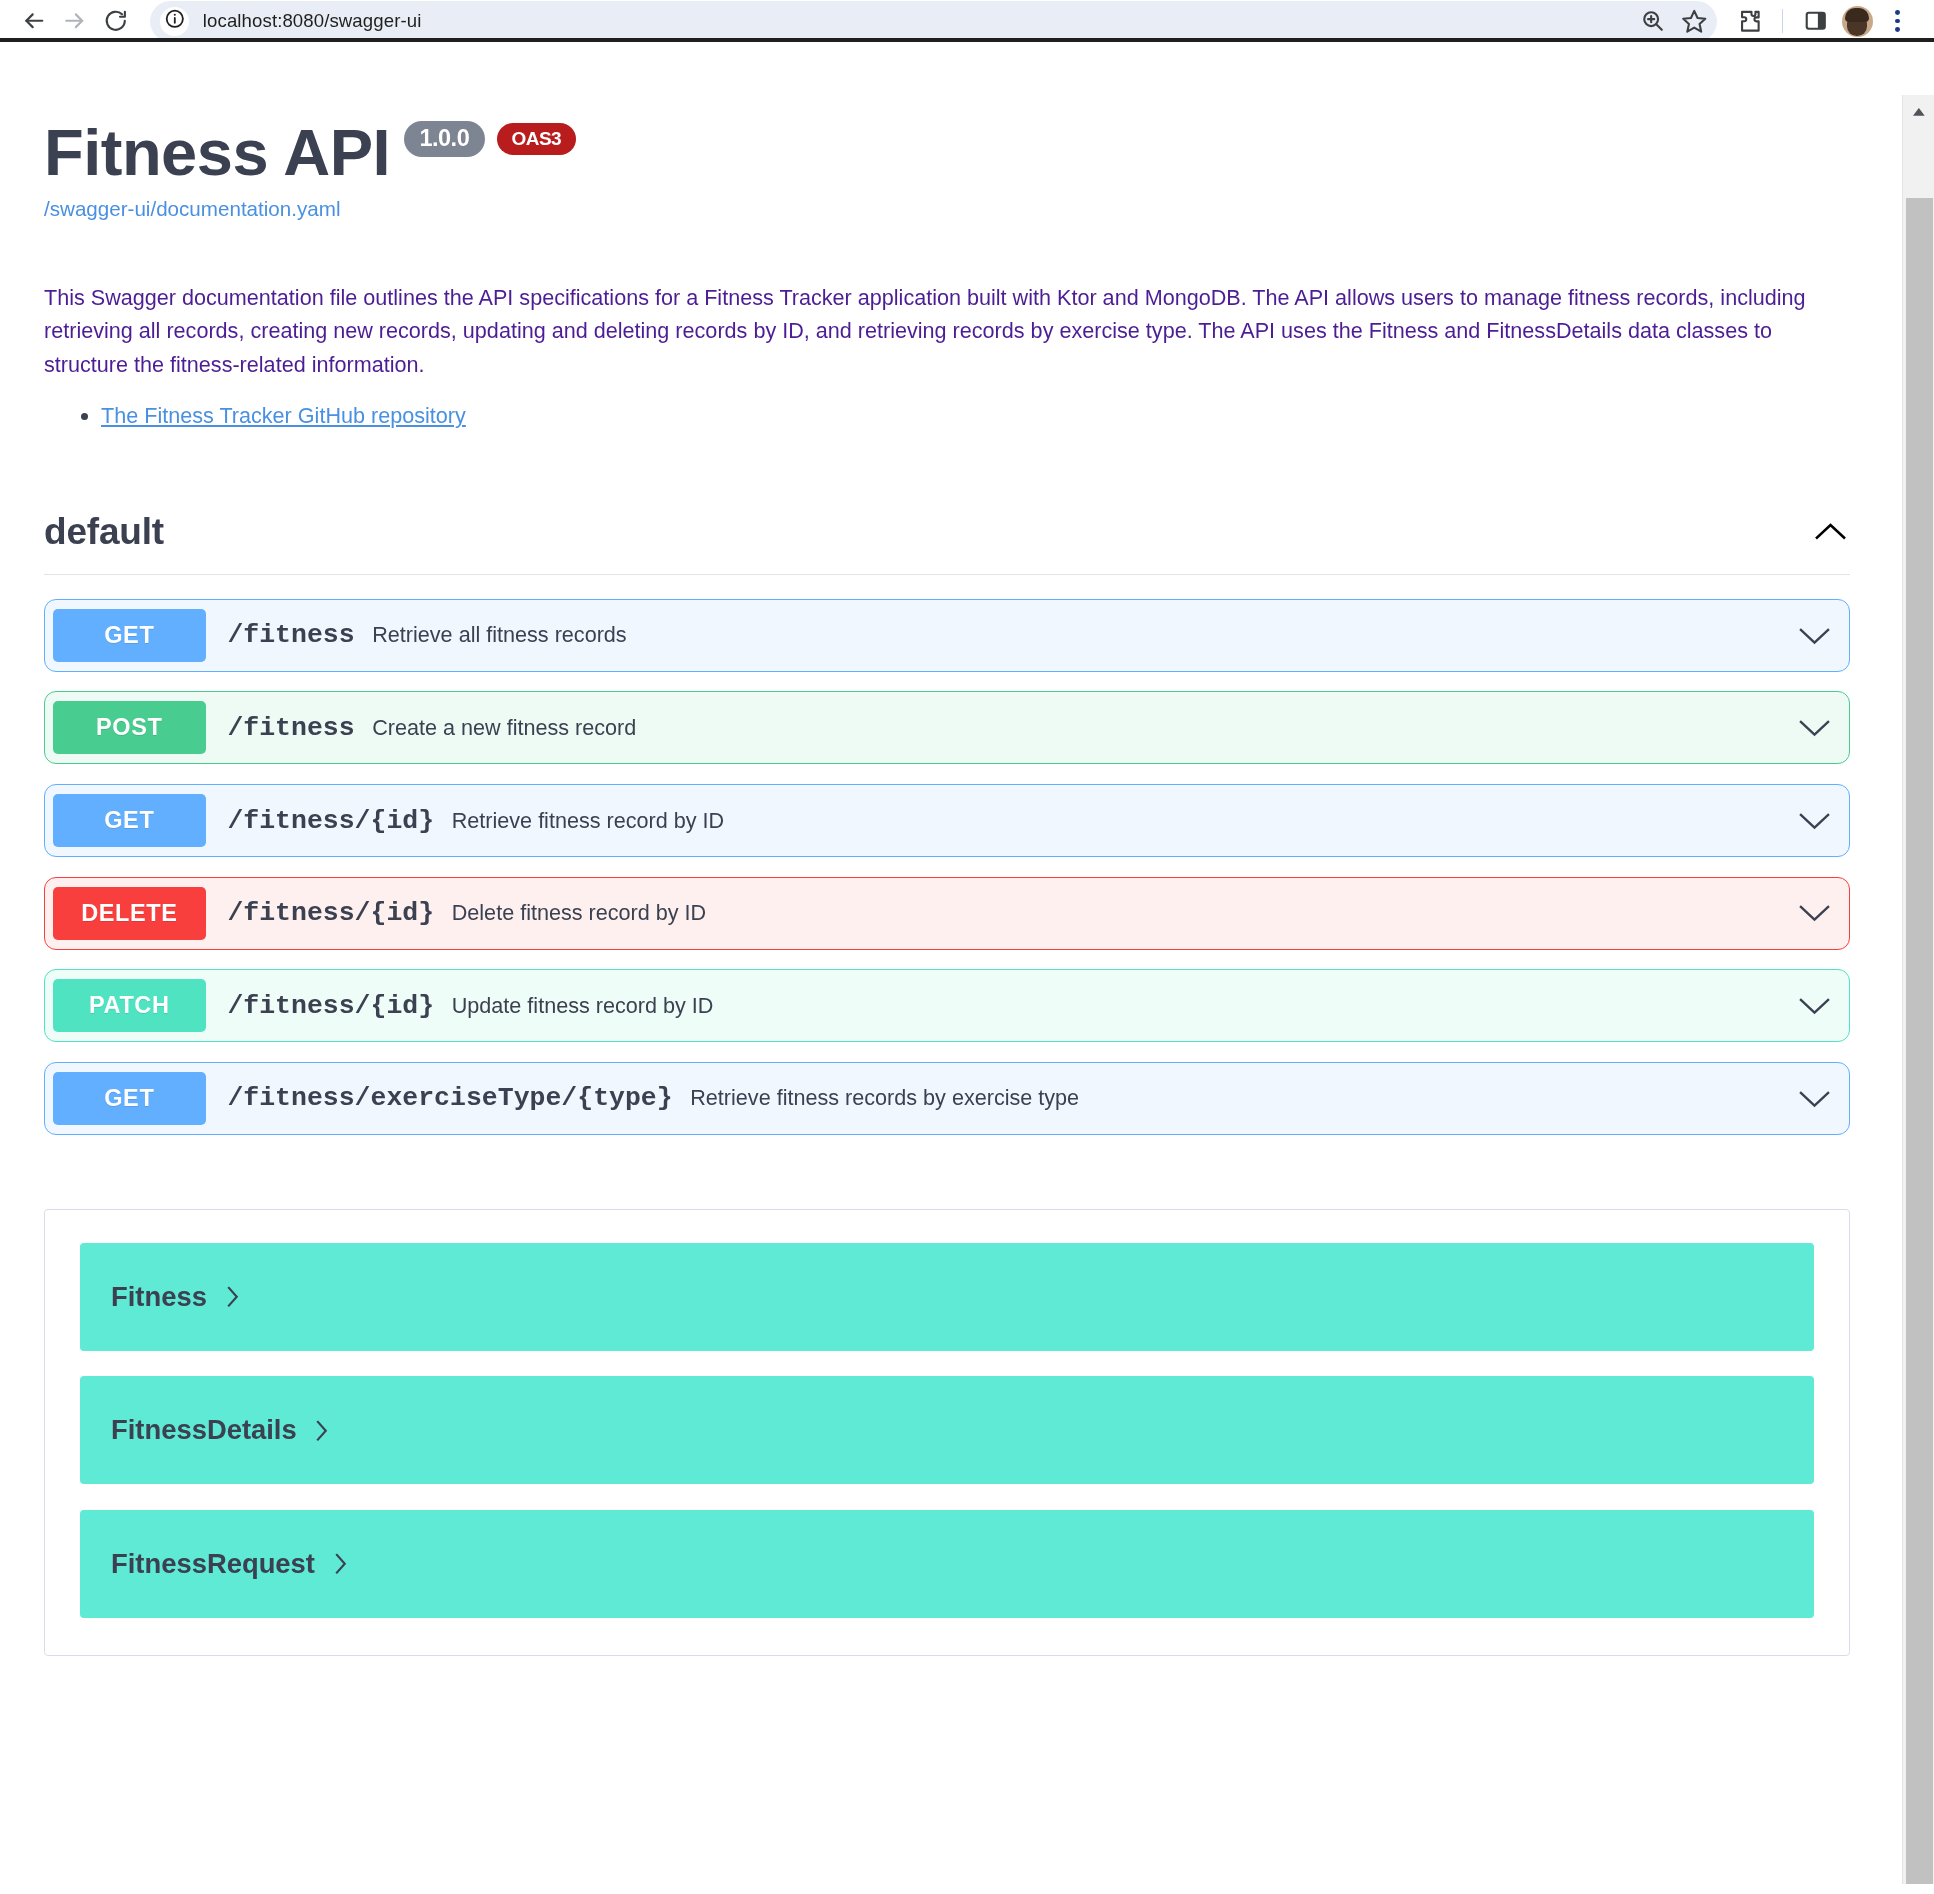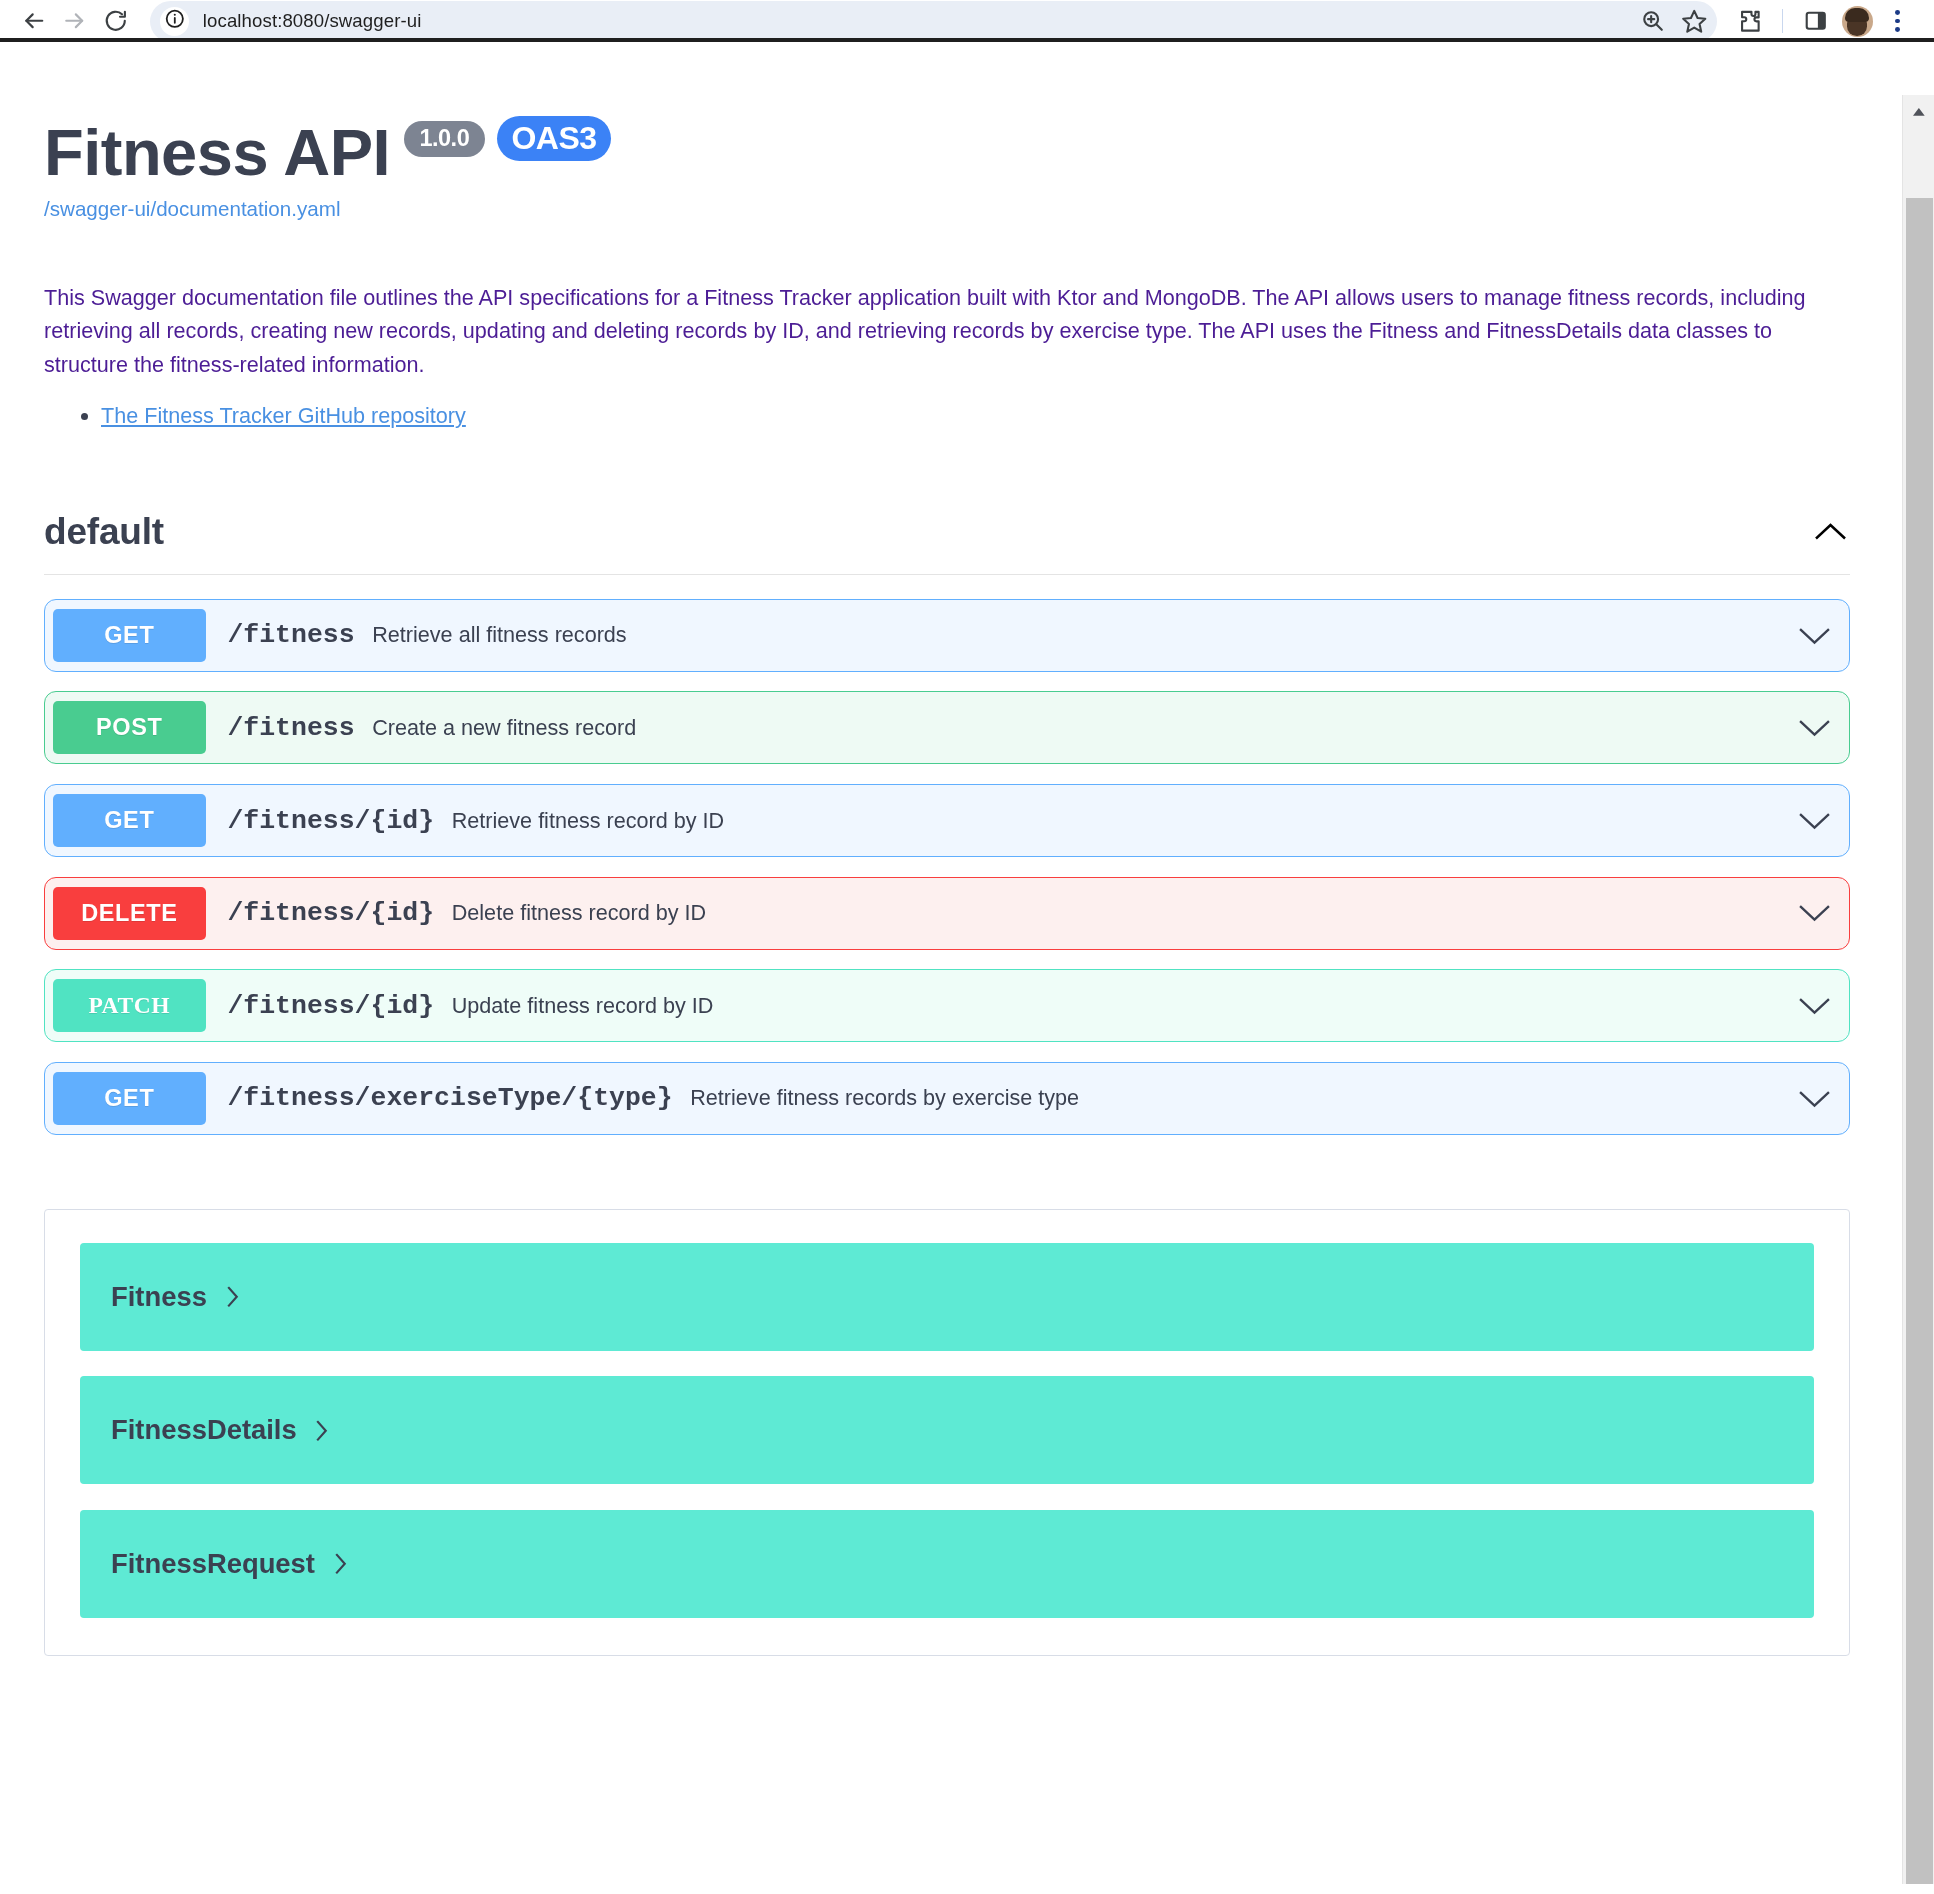--- a/index.html
+++ b/index.html
@@ -147,23 +147,23 @@
     font-weight: bold;
     padding: 5.9px 15.7px 6.9px 15.7px;
     border-radius: 56px;
     margin-left: 13.7px;
     vertical-align: middle;
     position: relative;
     top: -13.7px;
   }
   .oas-badge {
     display: inline-block;
-    background: #3b82f6;
+    background: #b91c1c;
     color: #ffffff;
-    font-size: 32px;
+    font-size: 19px;
     font-weight: bold;
     padding: 5.9px 14.7px 6.9px 14.7px;
     border-radius: 56px;
     margin-left: 11.8px;
     position: relative;
     top: -13.7px;
   }
   .spec-link {
     display: block;
     margin-top: 11.8px;
@@ -261,21 +261,21 @@
     cursor: pointer;
   }
 
   .op-get    { background: #f0f7ff; border: 1px solid #61affe; }
   .op-get .method { background: #61affe; }
   .op-post   { background: #eefaf4; border: 1px solid #49cc90; }
   .op-post .method { background: #49cc90; }
   .op-delete { background: #fdf0ef; border: 1px solid #f93e3e; }
   .op-delete .method { background: #f93e3e; }
   .op-patch  { background: #effdf8; border: 1px solid #50e3c2; }
-  .op-patch .method { background: #50e3c2; font-family: Liberation Serif, serif; }
+  .op-patch .method { background: #50e3c2; }
 
   
   .models {
     margin: 74px 44px 0 44px;
     border: 1px solid #d8dde7;
     border-radius: 3.9px;
     background: #ffffff;
   }
   .models-header {
     display: flex;

